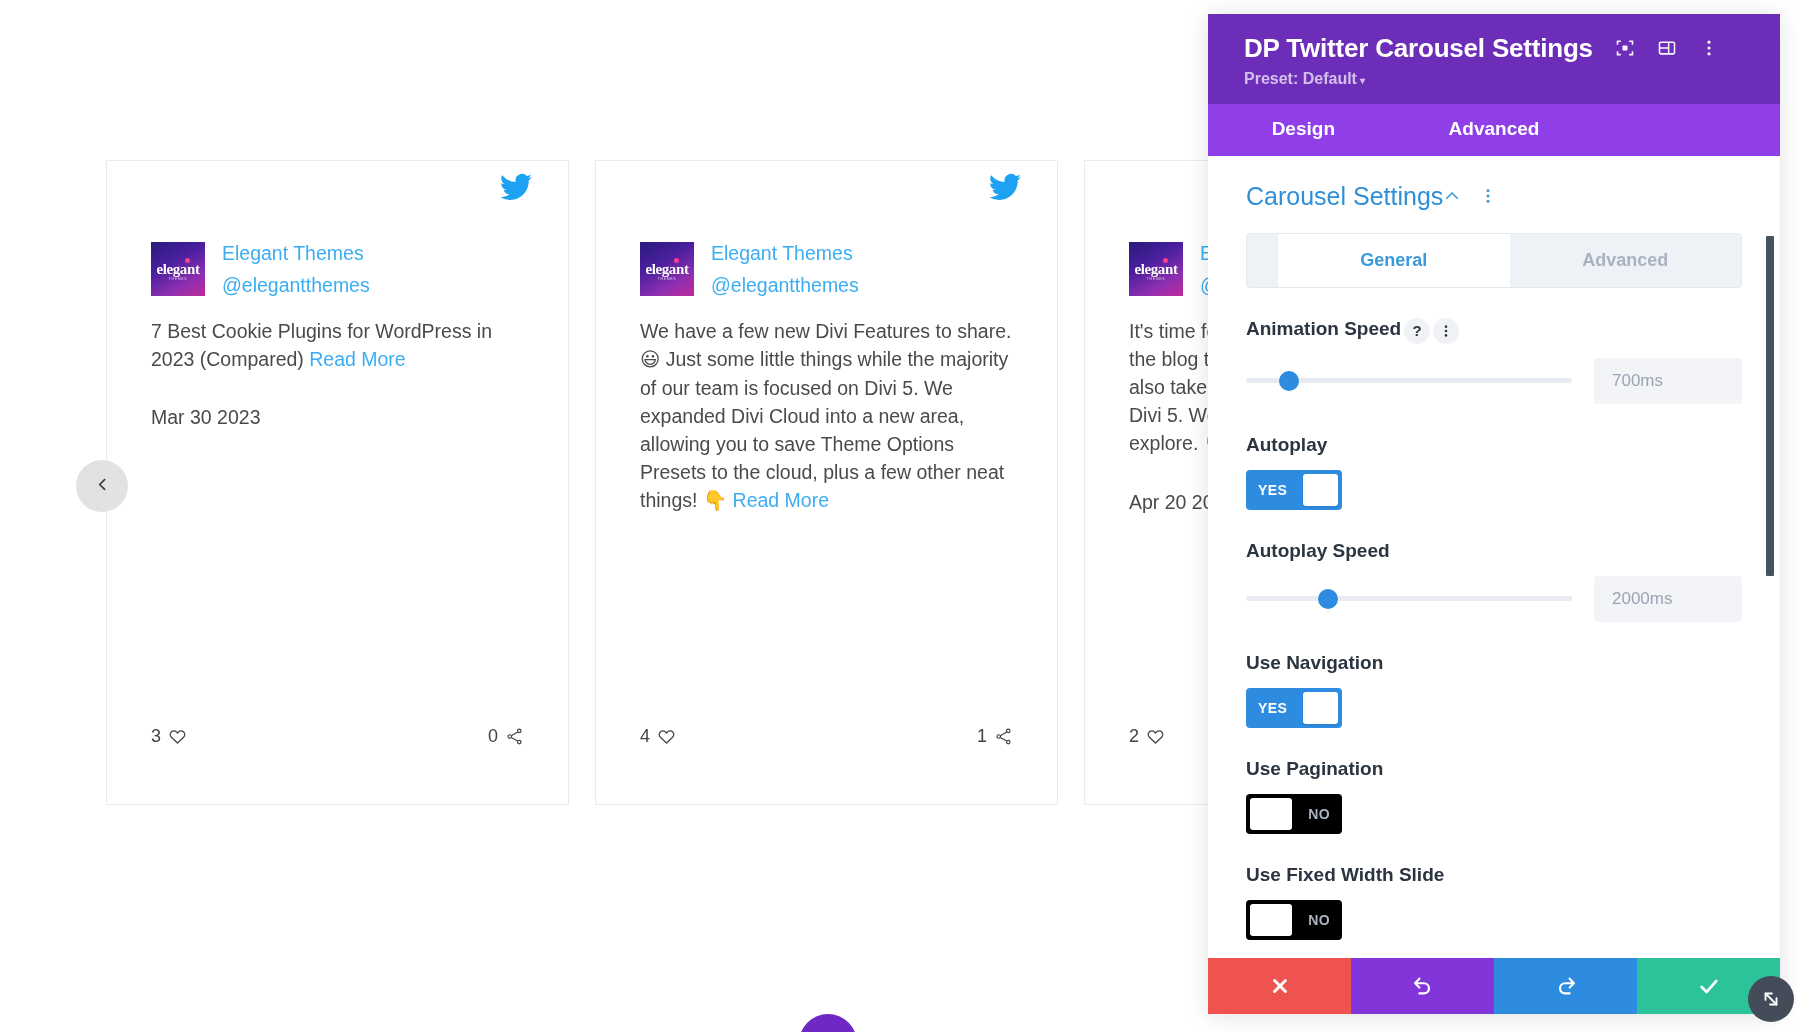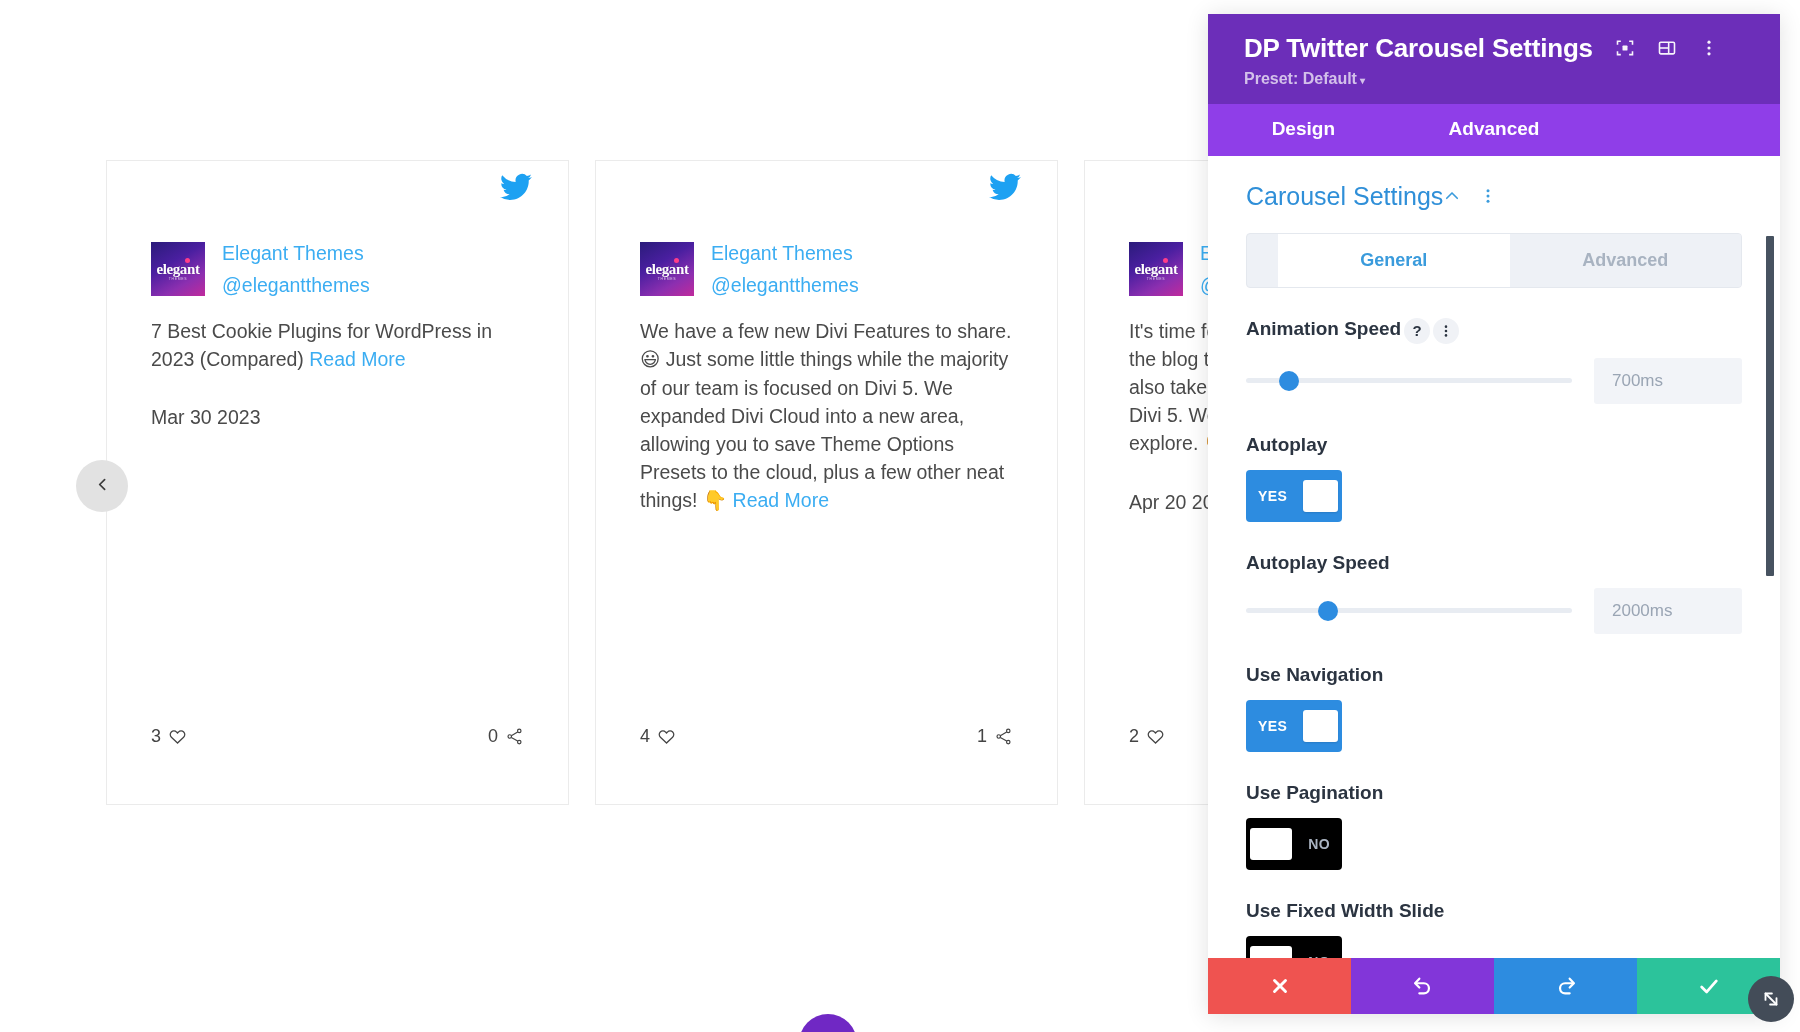--- a/index.html
+++ b/index.html
@@ -172,21 +172,21 @@
     background: #2d8ce0; top: 0; cursor: pointer;
   }
   .slider-value {
     width: 148px; flex: none; height: 46px; background: #f2f4f8;
     border: none; border-radius: 3px;
     display: flex; align-items: center; padding-left: 18px;
     color: #9aa5b4; font-size: 17px;
   }
 
   .toggle {
-    display: inline-flex; align-items: center; width: 96px; height: 52px;
+    display: inline-flex; align-items: center; width: 96px; height: 40px;
     border-radius: 4px; cursor: pointer; overflow: hidden;
   }
   .toggle.on { background: #2d8ce0; justify-content: space-between; }
   .toggle.off { background: #000000; justify-content: space-between; flex-direction: row; }
   .toggle .t-label {
     font-size: 14px; font-weight: 700; letter-spacing: .4px;
     padding: 0 12px;
   }
   .toggle.on .t-label { color: #fff; }
   .toggle.off .t-label { color: #aab4c2; }

